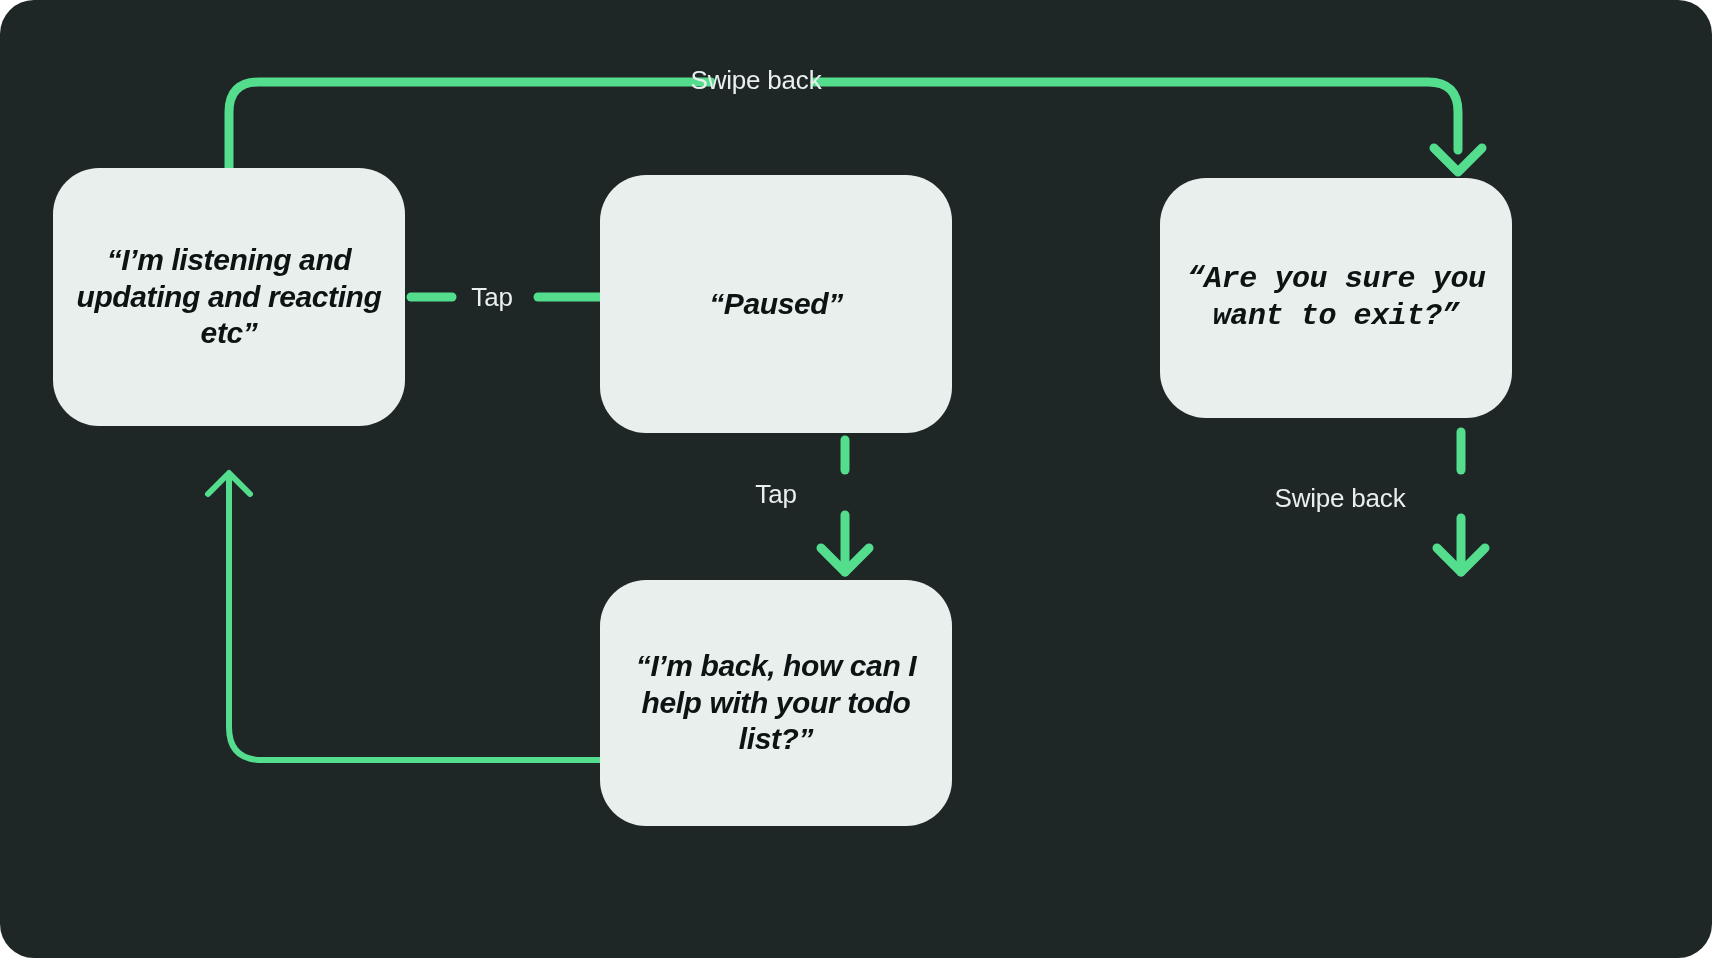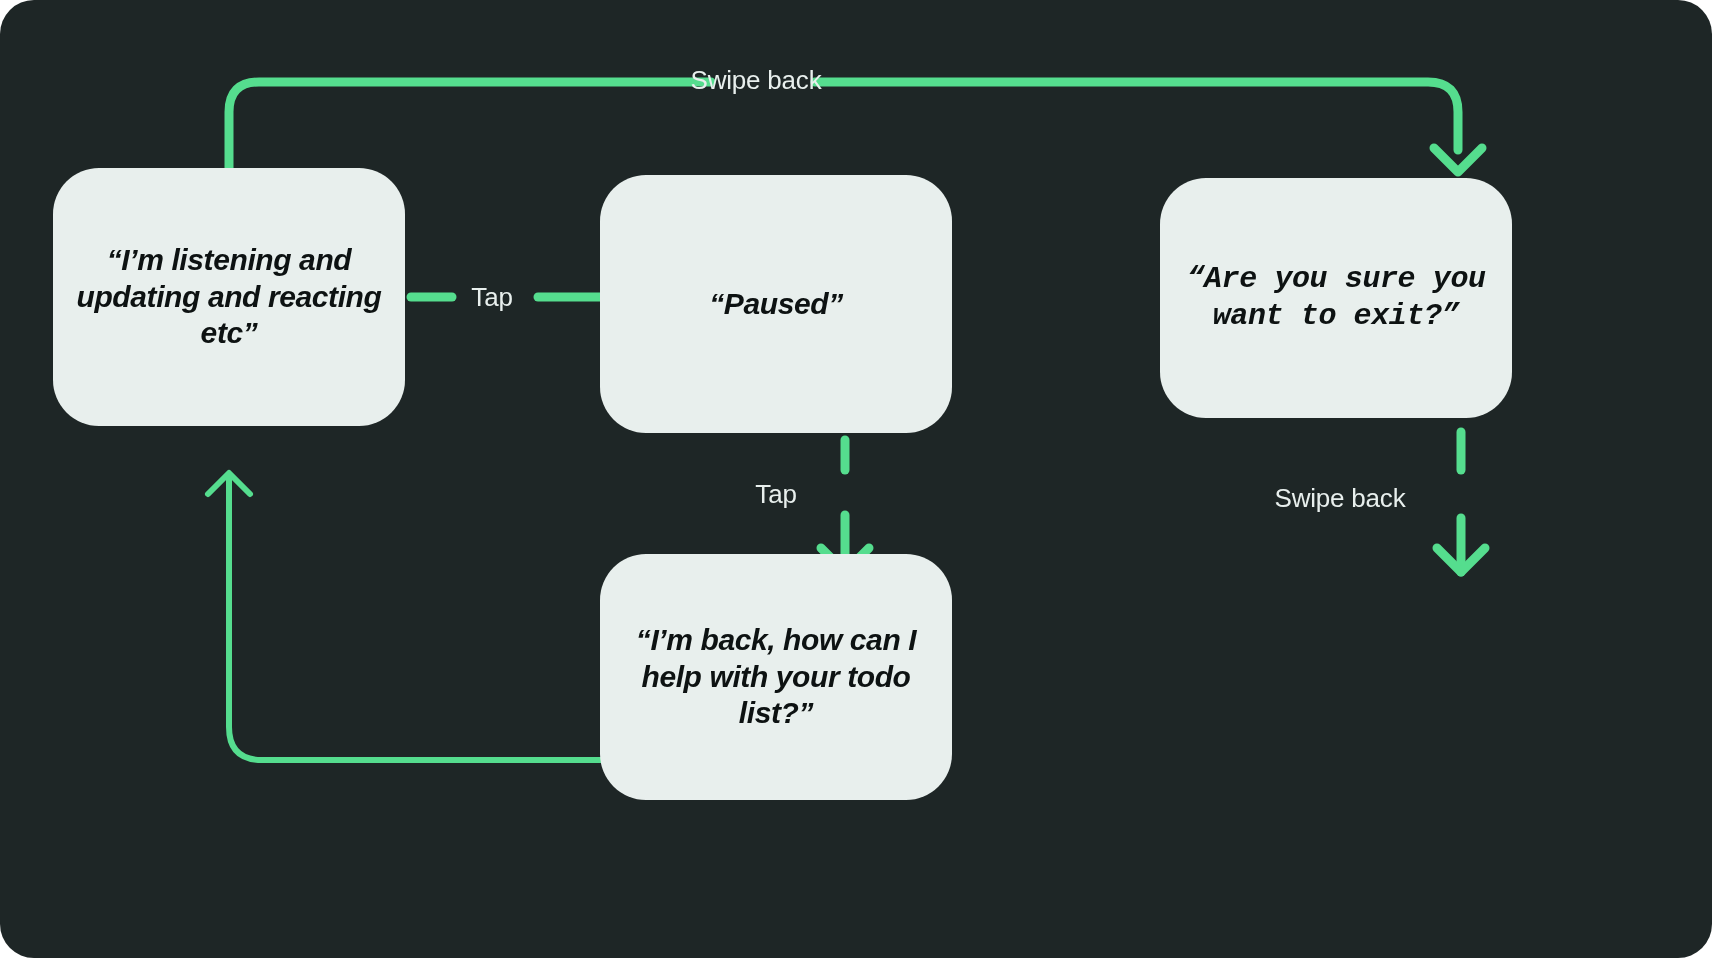--- a/index.html
+++ b/index.html
@@ -57,21 +57,21 @@
     font-size: 26px;
     letter-spacing: -0.2px;
     white-space: nowrap;
     transform: translate(-50%, -50%);
   }
 
   
   #node-listening { left: 36px;   top: 168px; width: 352px; height: 258px; margin-left: 17px; }
   #node-paused    { left: 600px;  top: 175px; width: 352px; height: 258px; }
   #node-exit      { left: 1160px; top: 178px; width: 352px; height: 240px; font-family: Liberation Mono, monospace; }
-  #node-back      { left: 600px;  top: 554px; width: 352px; height: 246px; }
+  #node-back      { left: 600px;  top: 580px; width: 352px; height: 246px; }
   #node-earcon    { left: 1160px; top: 570px; width: 352px; height: 254px; }
 
   #node-listening .card-text { font-size: 30px; }
   #node-paused    .card-text { font-size: 30px; }
   #node-exit      .card-text { font-size: 30px; }
   #node-back      .card-text { font-size: 30px; }
   #node-earcon    .card-text { font-size: 28px; letter-spacing: -0.1px; }
 
   
   #label-swipe-back-top { left: 756px;  top: 80px;  }

